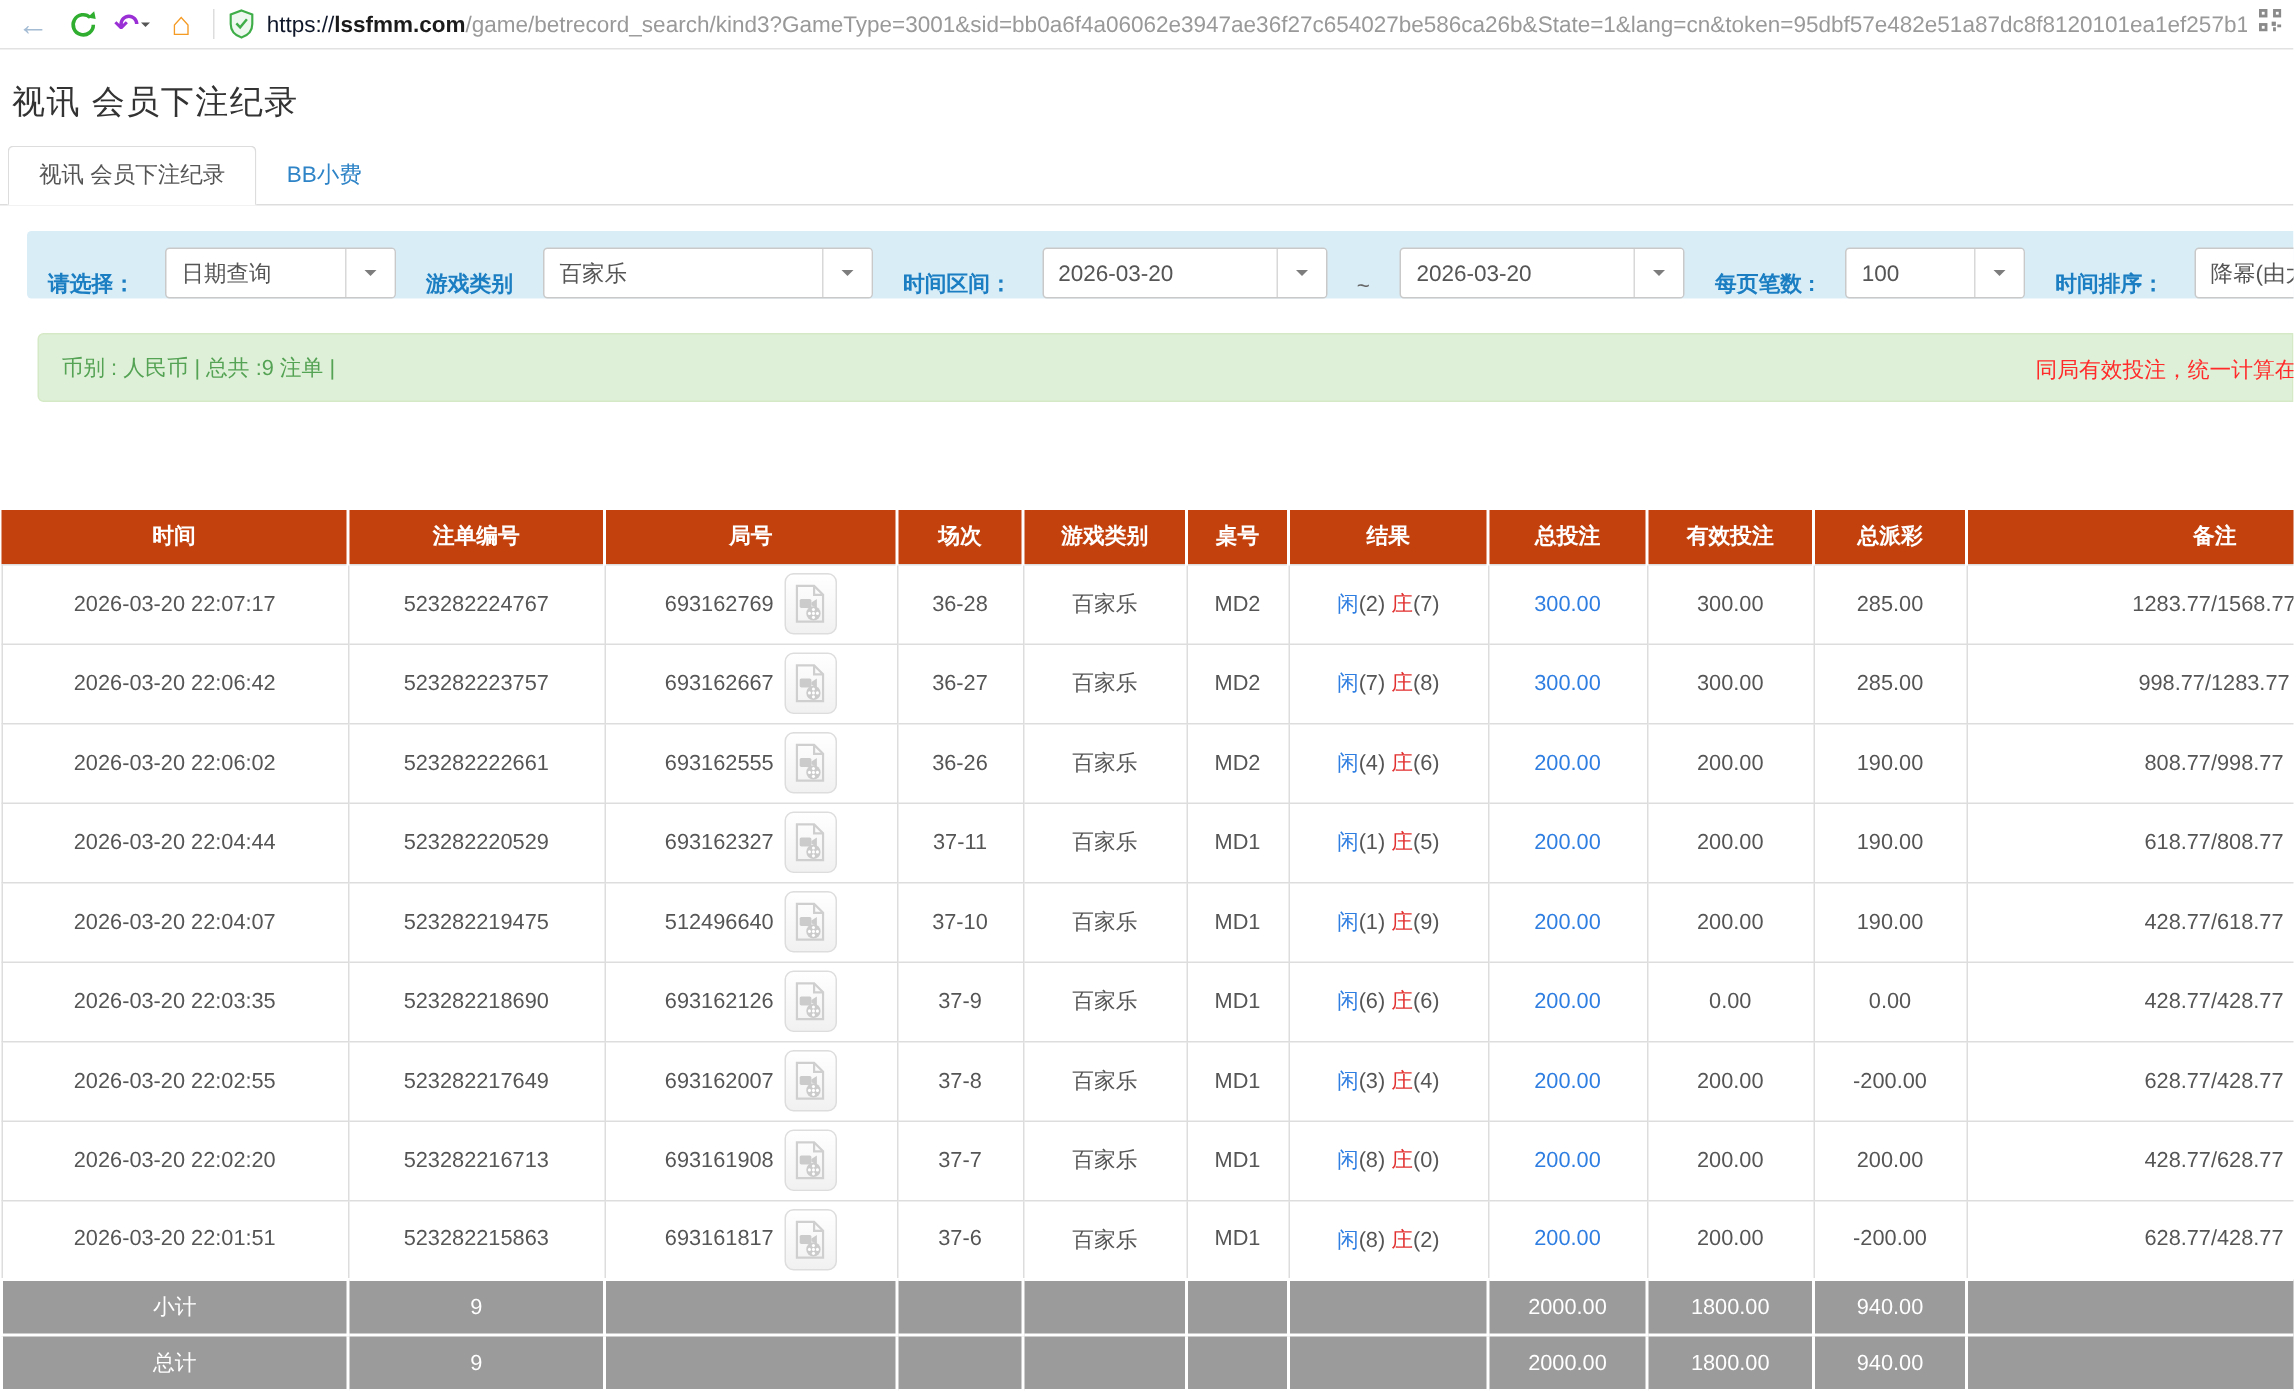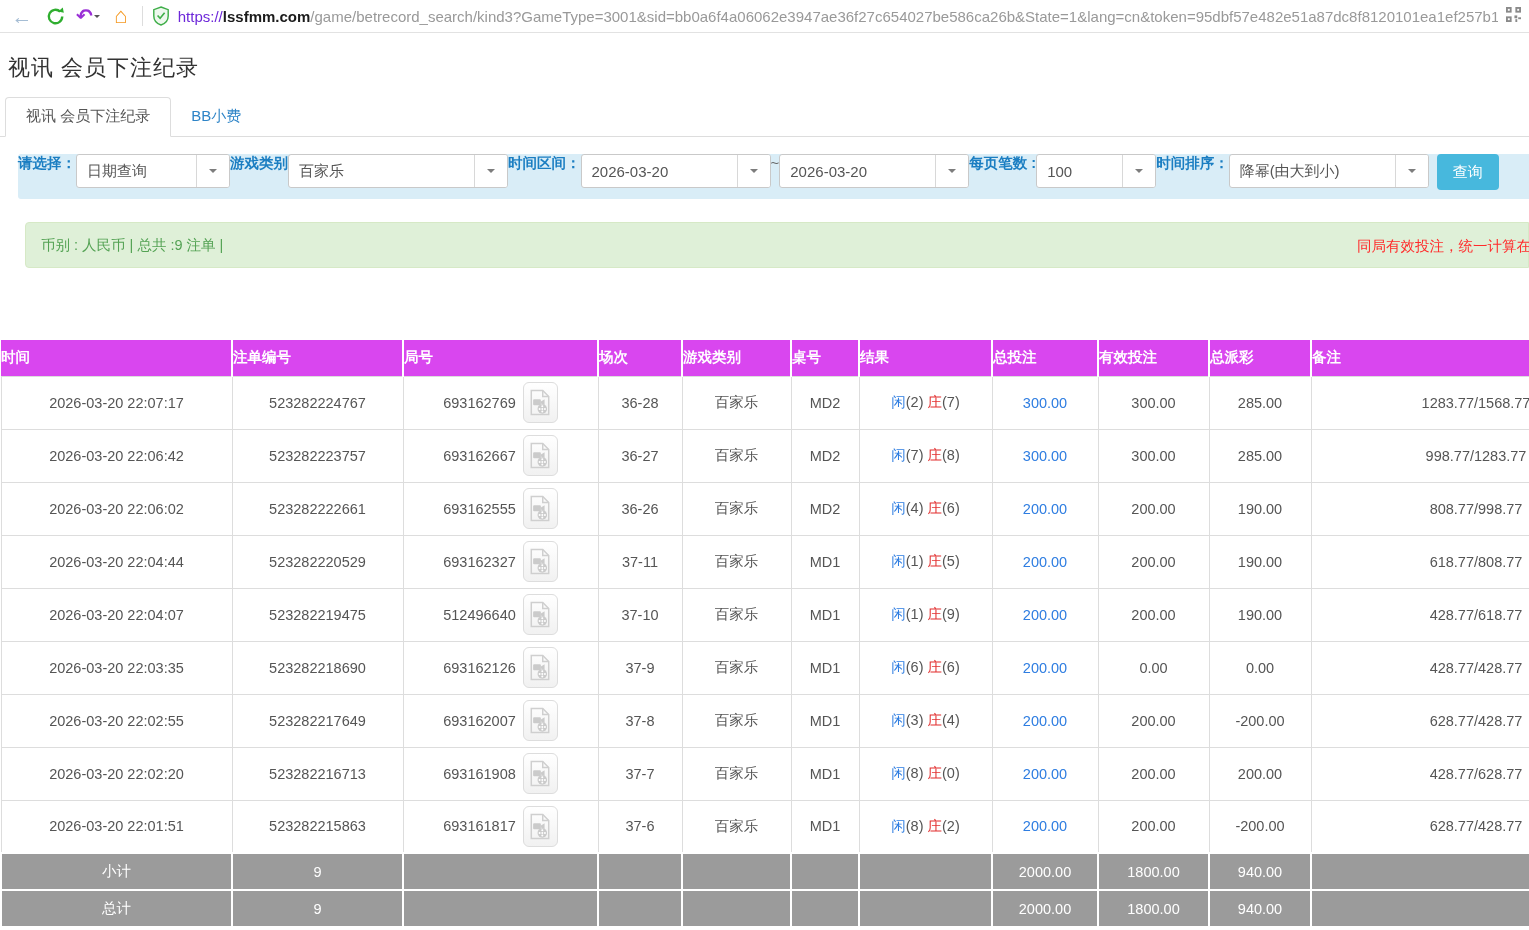--- a/index.html
+++ b/index.html
@@ -13,36 +13,36 @@
            font-size:21px; line-height:1; cursor:pointer; flex:0 0 auto; }
   .back-ic  { color:#a5bdd4; font-weight:bold; }
   .undo-wrap{ display:flex; align-items:center; gap:1px; flex:0 0 auto;}
   .undo-ic  { color:#9a2fd6; font-weight:bold; font-size:20px; }
   .caret-dn { width:0;height:0;border:3px solid transparent;border-top-color:#555;margin-top:4px;}
   .home-ic  { color:#f59a23; font-size:22px; font-weight:bold; }
   .tb-divider { width:1px; height:20px; background:#ddd; flex:0 0 auto; }
   .url-box { flex:1; display:flex; align-items:center; gap:8px; overflow:hidden; height:100%; }
   .url-text { flex:1; overflow:hidden; white-space:nowrap; font-size:15px; color:#999; }
   .url-text b { color:#1b1b1b; font-weight:bold; }
-  .url-text .scheme { color:#6d28d9; }
+  .url-text .scheme { color:#0f172a; }
   .qr-ic { flex:0 0 auto; }
 
   
   .page-title { margin:20px 0 0 8px; font-size:22px; color:#333; font-weight:500;
                 letter-spacing:1px; }
 
   .tab-bar { margin-top:14px; padding-left:5px; border-bottom:1px solid #ddd;
              display:flex; align-items:flex-end; }
   .tab { padding:9px 20px 10px 20px; font-size:15px; cursor:pointer; }
   .tab.active { background:#fff; border:1px solid #ddd; border-bottom:1px solid #fff;
                 margin-bottom:-1px; border-radius:4px 4px 0 0; color:#555; }
   .tab.plain { color:#2e84c7; }
 
   .filter-bar { margin:17px 0 0 18px; height:45px; background:#d9edf7;
-                display:flex; align-items:flex-start; gap:0;
+                display:flex; align-items:flex-end; padding-left:14px; gap:20px;
                 white-space:nowrap; border-radius:3px 0 0 3px; }
   .f-label { color:#1b7ec2; font-weight:bold; font-size:14.5px; flex:0 0 auto; }
   .f-tilde { color:#666; font-size:15px; }
   .combo { display:flex; height:34px; background:#fff; border:1px solid #c9c9c9;
            border-radius:3px; overflow:hidden; cursor:pointer; flex:0 0 auto; }
   .combo .cb-text { display:flex; align-items:center; padding:0 10px; font-size:15px;
                     color:#555; flex:1; }
   .combo .cb-arrow { width:33px; border-left:1px solid #d8d8d8; display:flex;
                      align-items:center; justify-content:center; background:#fff; }
   .combo .cb-arrow::after { content:''; width:0; height:0; border:4px solid transparent;
@@ -54,22 +54,22 @@
 
   .summary-bar { position:relative; margin:23px 0 0 25px; height:46px; background:#dff0d8;
                  border:1px solid #d6e9c6; border-radius:4px 0 0 4px; display:flex;
                  align-items:center; padding-left:15px; }
   .summary-left { color:#54a254; font-size:14.5px; }
   .summary-right { position:absolute; left:1331px; top:14px; color:#ff2b2b;
                    font-size:14.5px; white-space:nowrap; }
 
   
   table.bets { margin-top:72px; width:1640px; table-layout:fixed; border-collapse:collapse; }
-  table.bets thead th { background:#d946ef; color:#fff; font-size:14.5px; font-weight:bold;
-                        height:36px; border-right:2px solid #fff; text-align:left; }
+  table.bets thead th { background:#c2410c; color:#fff; font-size:14.5px; font-weight:bold;
+                        height:36px; border-right:2px solid #fff; text-align:center; }
   table.bets thead th:last-child { border-right:none; }
   table.bets tbody td { height:53px; text-align:center; font-size:14.5px; color:#555;
                         border:1px solid #ddd; background:#fff; }
   .round-cell { display:flex; align-items:center; justify-content:center; gap:7px;text-align:center; }
   .video-btn { width:35px; height:41px; border:1px solid #ddd; border-radius:6px;
                background:linear-gradient(#ffffff,#f1f1f1); display:flex; align-items:center;
                justify-content:center; cursor:pointer; }
   .res-p { color:#2e7de1; }
   .res-b { color:#e23030; }
   .bet-link { color:#2e7de1; cursor:pointer; text-decoration:none; }

